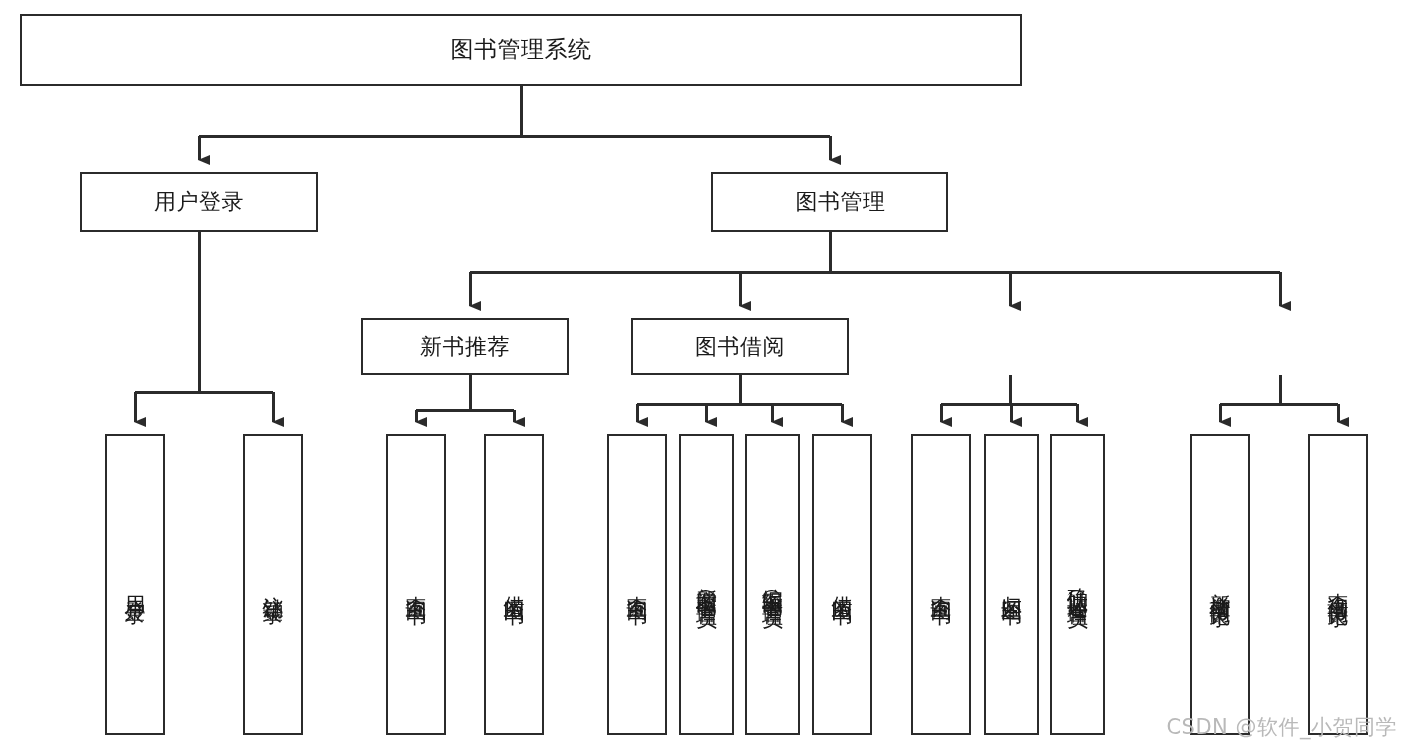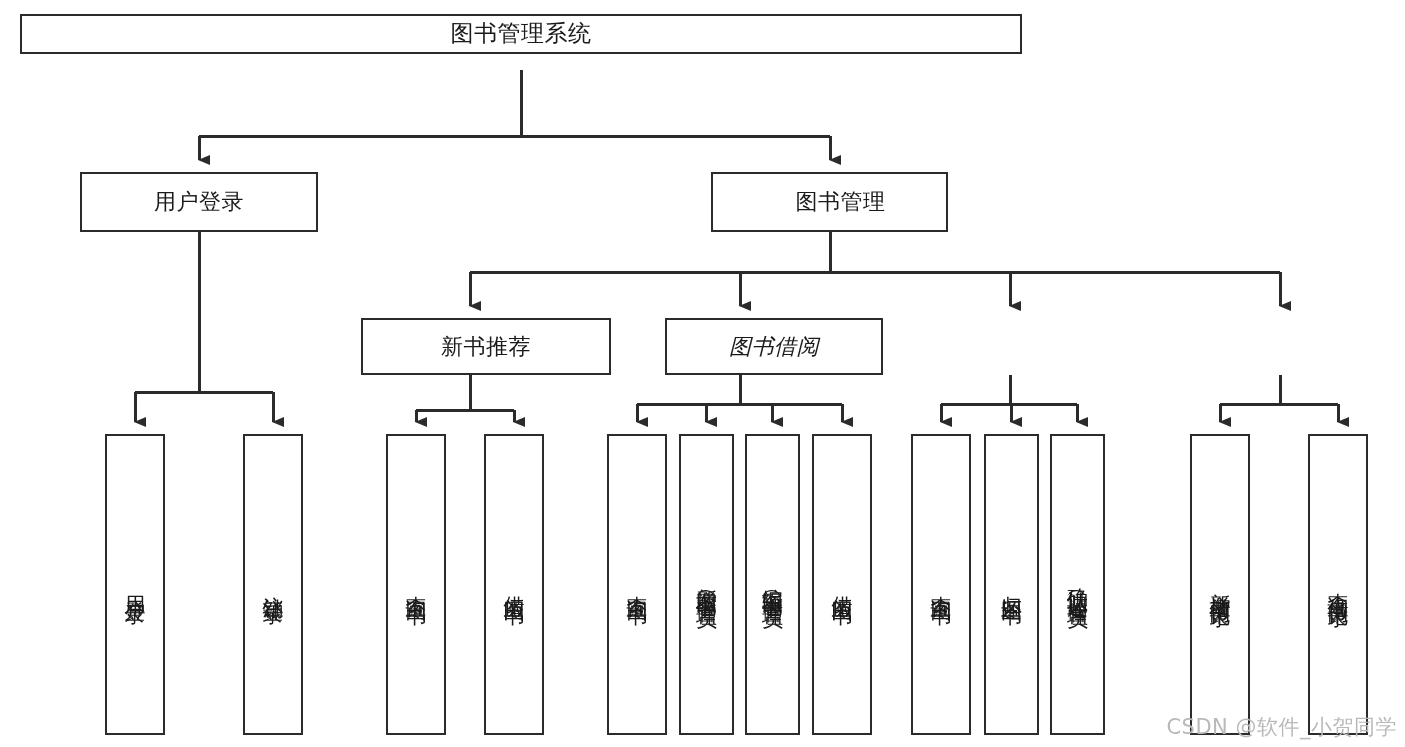--- a/index.html
+++ b/index.html
@@ -122,35 +122,35 @@
       <path d="M 1011 404 L 1011 422" marker-end="url(#arrow)"></path>
       <path d="M 1077 404 L 1077 422" marker-end="url(#arrow)"></path>
 
       <path d="M 1280 375 L 1280 404"></path>
       <path d="M 1220 404 L 1338 404"></path>
       <path d="M 1220 404 L 1220 422" marker-end="url(#arrow)"></path>
       <path d="M 1338 404 L 1338 422" marker-end="url(#arrow)"></path>
     </g>
   </svg>
 
-  <div class="node horiz root" style="left: 20px; top: 14px; width: 1002px; height: 40px;">
+  <div class="node horiz root" style="left: 20px; top: 14px; width: 1002px; height: 72px;">
     <span class="label">图书管理系统</span>
   </div>
 
   <div class="node horiz" style="left: 80px; top: 172px; width: 238px; height: 60px;">
     <span class="label">用户登录</span>
   </div>
   <div class="node horiz" style="left: 711px; top: 172px; width: 237px; height: 60px; padding-left: 22px;">
     <span class="label">图书管理</span>
   </div>
 
-  <div class="node horiz" style="left: 361px; top: 318px; width: 250px; height: 57px;">
+  <div class="node horiz" style="left: 361px; top: 318px; width: 208px; height: 57px;">
     <span class="label">新书推荐</span>
   </div>
-  <div class="node horiz" style="left: 665px; top: 318px; width: 218px; height: 57px; font-style: italic;">
+  <div class="node horiz" style="left: 631px; top: 318px; width: 218px; height: 57px;">
     <span class="label">图书借阅</span>
   </div>
 
   <div class="node vert" style="left: 105px; top: 434px; width: 60px; height: 301px;">
     <span class="label">用户登录</span>
   </div>
   <div class="node vert" style="left: 243px; top: 434px; width: 60px; height: 301px;">
     <span class="label">注销登录</span>
   </div>
   <div class="node vert" style="left: 386px; top: 434px; width: 60px; height: 301px;">

